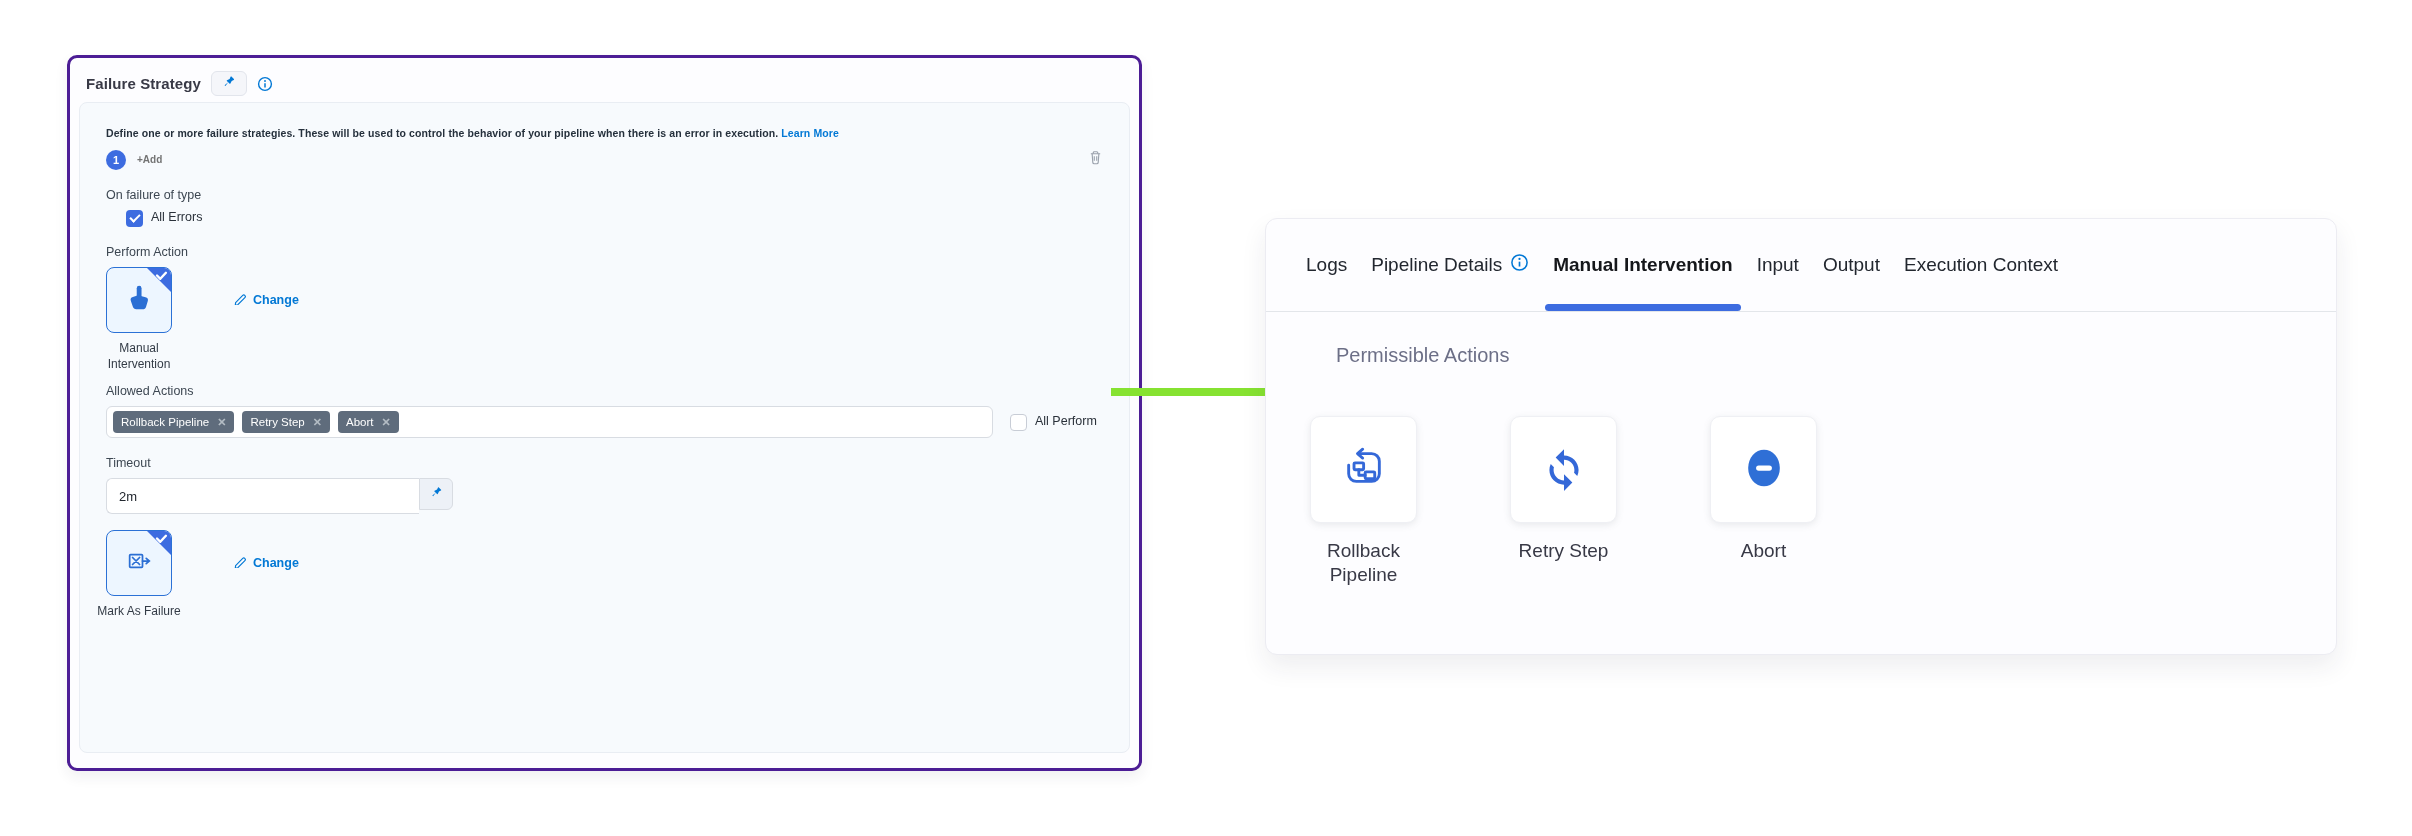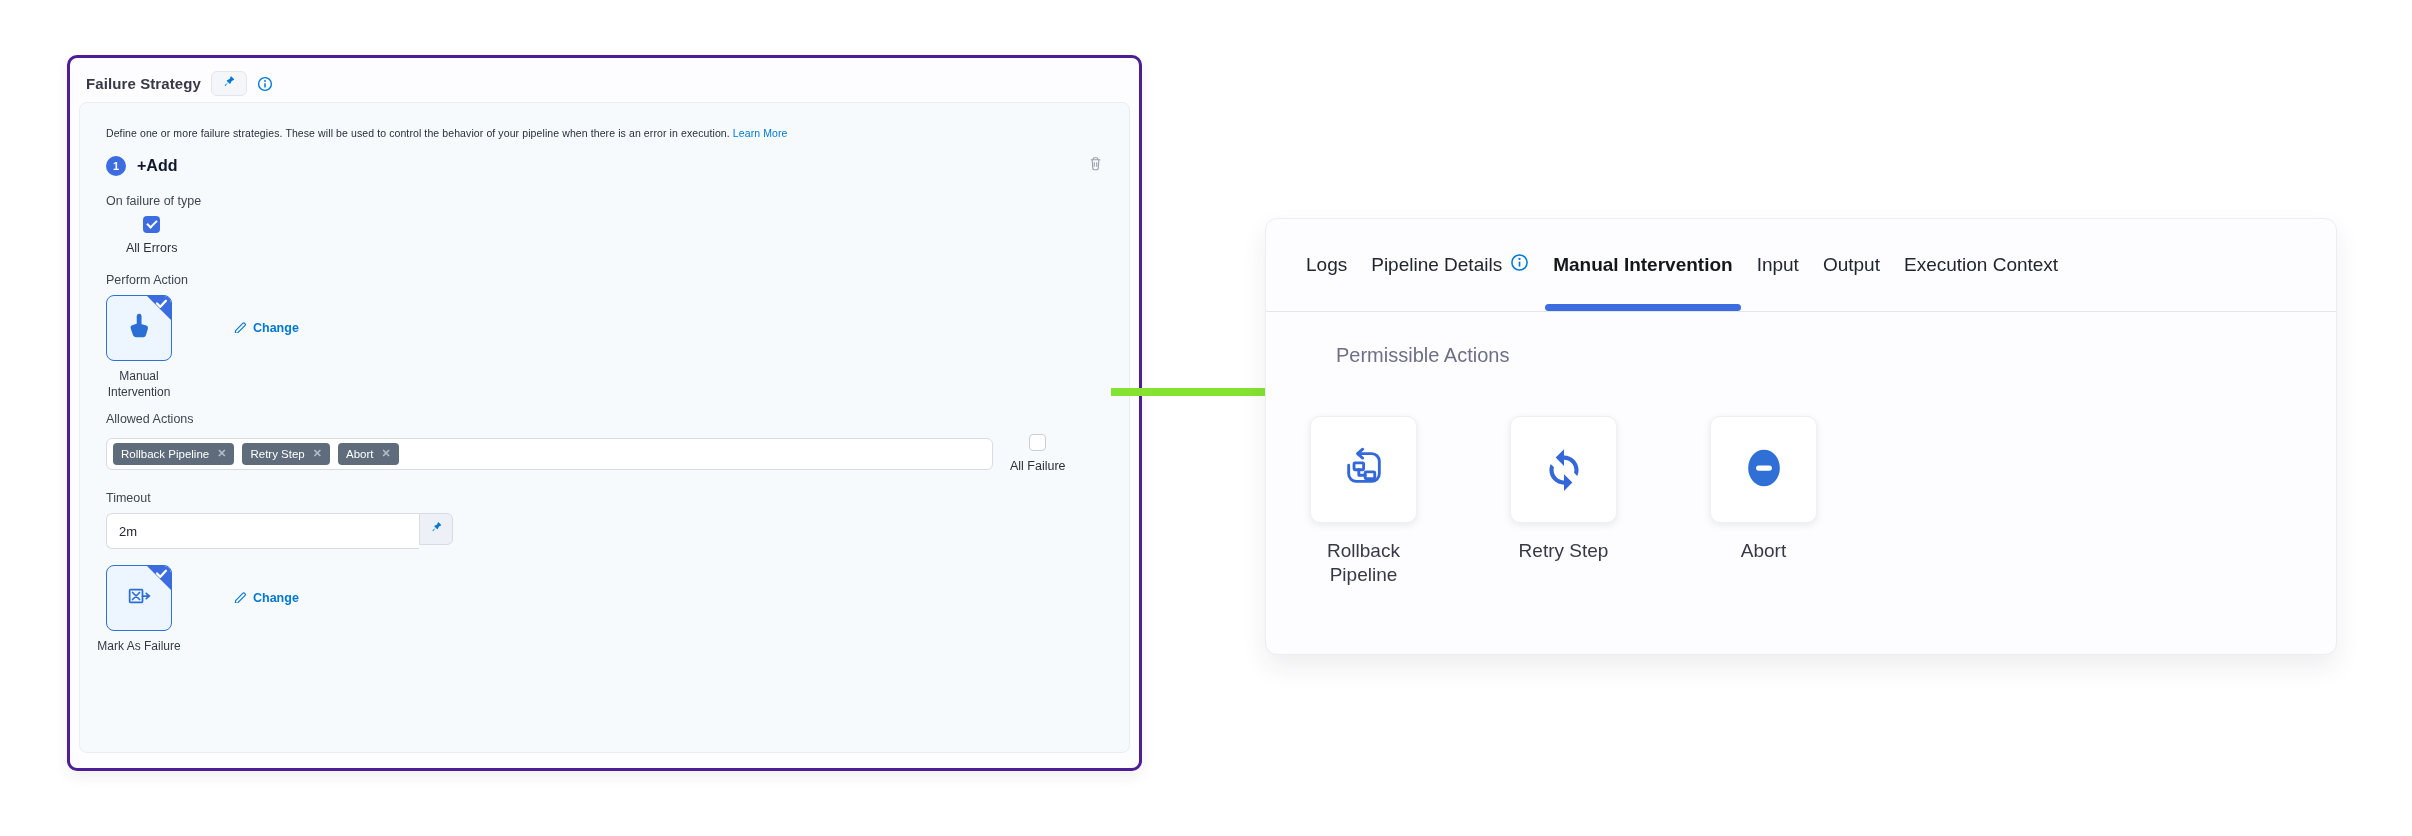--- a/index.html
+++ b/index.html
@@ -10,33 +10,33 @@
   .left-panel { position:absolute; left:67px; top:55px; width:1075px; height:716px;
     background:#fdfdff; border:3px solid #4c1d95; border-radius:10px;
     box-shadow:0 6px 14px rgba(40,41,61,.07); }
   .lp-header { display:flex; align-items:center; gap:10px; padding:13px 16px 0 16px; }
   .lp-title { font-size:15px; font-weight:700; color:#383946; letter-spacing:.1px; }
   .pin-btn { width:36px; height:25px; background:#f5f6fa; border:1px solid #e2e5ec;
     border-radius:6px; display:flex; align-items:center; justify-content:center; cursor:pointer; }
   .icon-btn { display:flex; align-items:center; justify-content:center; cursor:pointer; background:none; border:none; }
   .lp-body { position:absolute; left:9px; right:9px; top:44px; bottom:15px;
     background:#f7fafd; border:1px solid #e9edf3; border-radius:8px; padding:24px 26px; overflow:hidden; }
-  .desc { font-size:10.5px; color:#25303c; margin-bottom:16px; letter-spacing:.1px; }
+  .desc { font-size:10.5px; color:#25303c; margin-bottom:10px; letter-spacing:.1px;font-weight:bold; }
   .learn-more { color:#0278d5; cursor:pointer; text-decoration:none; }
   .row-add { display:flex; justify-content:space-between; align-items:center; margin-bottom:18px; }
   .row-add-left { display:flex; align-items:center; gap:11px; }
   .badge { width:20px; height:20px; border-radius:50%; background:#3d6ce0; color:#fff;
     font-size:11px; font-weight:700; display:flex; align-items:center; justify-content:center; }
-  .add-link { font-size:16px; font-weight:600; color:#0f172a; cursor:pointer; }
+  .add-link { font-size:10px; font-weight:600; color:#737373; cursor:pointer; }
   .field-label { font-size:12.5px; color:#3d4752; margin-bottom:8px; }
   .row-flex { display:flex; align-items:center; margin-bottom:18px; }
   .select-input { width:894px; height:30px; background:#e7ebf0; border:none; border-radius:6px;
     padding:0 12px; font-size:12.5px; color:#39424e; outline:none; }
   .select-input::placeholder { color:#949ca7; }
-  .checkbox-group { display:flex; align-items:center; gap:8px;flex-direction:column; }
+  .checkbox-group { display:flex; gap:8px; }
   .checkbox { width:17px; height:17px; border-radius:4px; position:relative; cursor:pointer; flex:none; }
   .checkbox.checked { background:#3d6ce0; }
   .checkbox.checked::after { content:""; position:absolute; left:3.5px; top:4px; width:8px; height:4px;
     border-left:2px solid #fff; border-bottom:2px solid #fff; transform:rotate(-45deg); }
   .checkbox.unchecked { background:#fff; border:1px solid #c8cdd6; }
   .cb-label { font-size:12.5px; color:#2a313a; }
   .card-row { display:flex; align-items:flex-start; gap:46px; margin-bottom:12px; }
   .select-card { width:66px; height:66px; background:#edf6ff; border:1.5px solid #2b71d6;
     border-radius:8px; position:relative; display:flex; align-items:center; justify-content:center;
     overflow:hidden; cursor:pointer; flex:none; }
@@ -178,21 +178,21 @@
           <span>Retry Step</span>
           <span class="tag-x">✕</span>
         </span>
         <span class="tag">
           <span>Abort</span>
           <span class="tag-x">✕</span>
         </span>
       </div>
       <div class="checkbox-group aa-check">
         <span class="checkbox unchecked"></span>
-        <span class="cb-label">All Failure</span>
+        <span class="cb-label">All Perform</span>
       </div>
     </div>
 
     <div class="field-label">Timeout</div>
     <div class="timeout-group">
       <input class="timeout-input" value="2m" style="">
       <span class="timeout-pin">
         <span>
           <svg width="14" height="14" viewBox="0 0 16 16">
               <path d="M10.6 2.2 l3.2 3.2 c.3.3.2.8-.2 1 l-2.2 1 -1.4 2.8 c-.1.3-.5.4-.8.2 l-1.5-1.5 -3 3.9 -.9-.9 3.9-3 -1.5-1.5 c-.2-.3-.1-.7.2-.8 l2.8-1.4 1-2.2 c.2-.4.7-.5 1-.2z" fill="#0278d5"></path>

